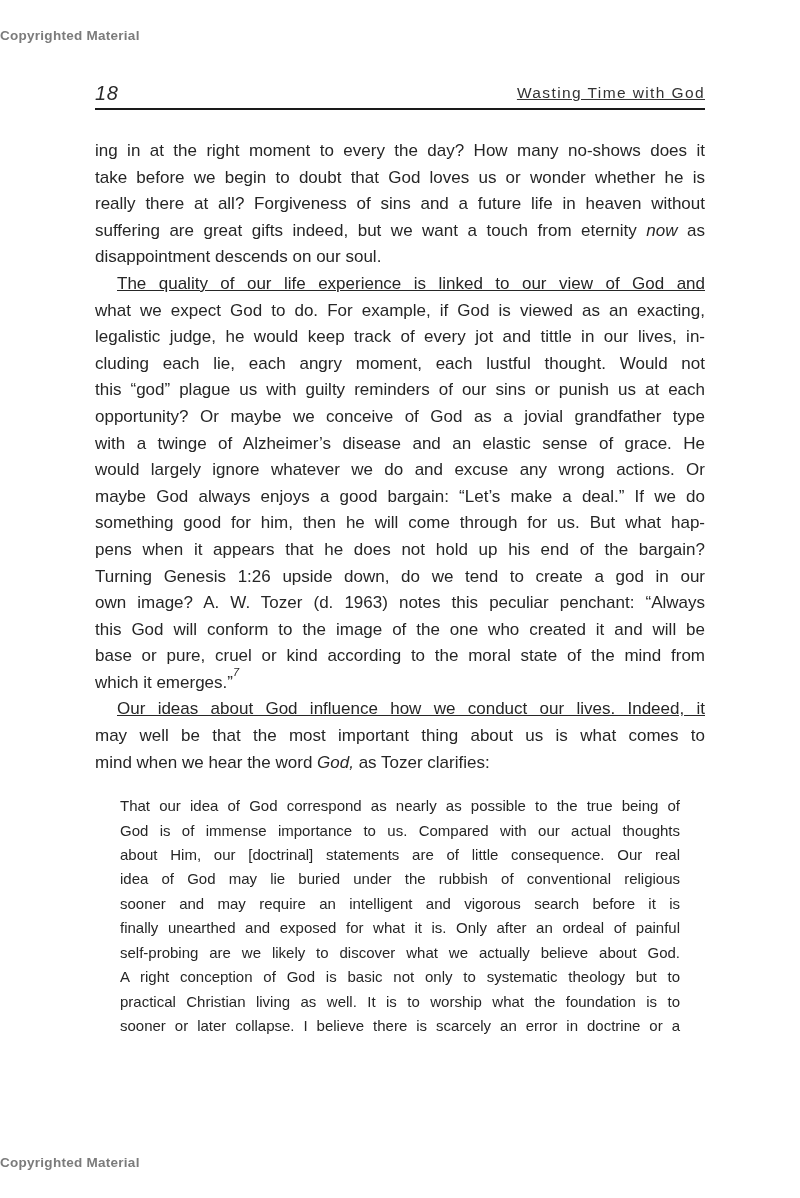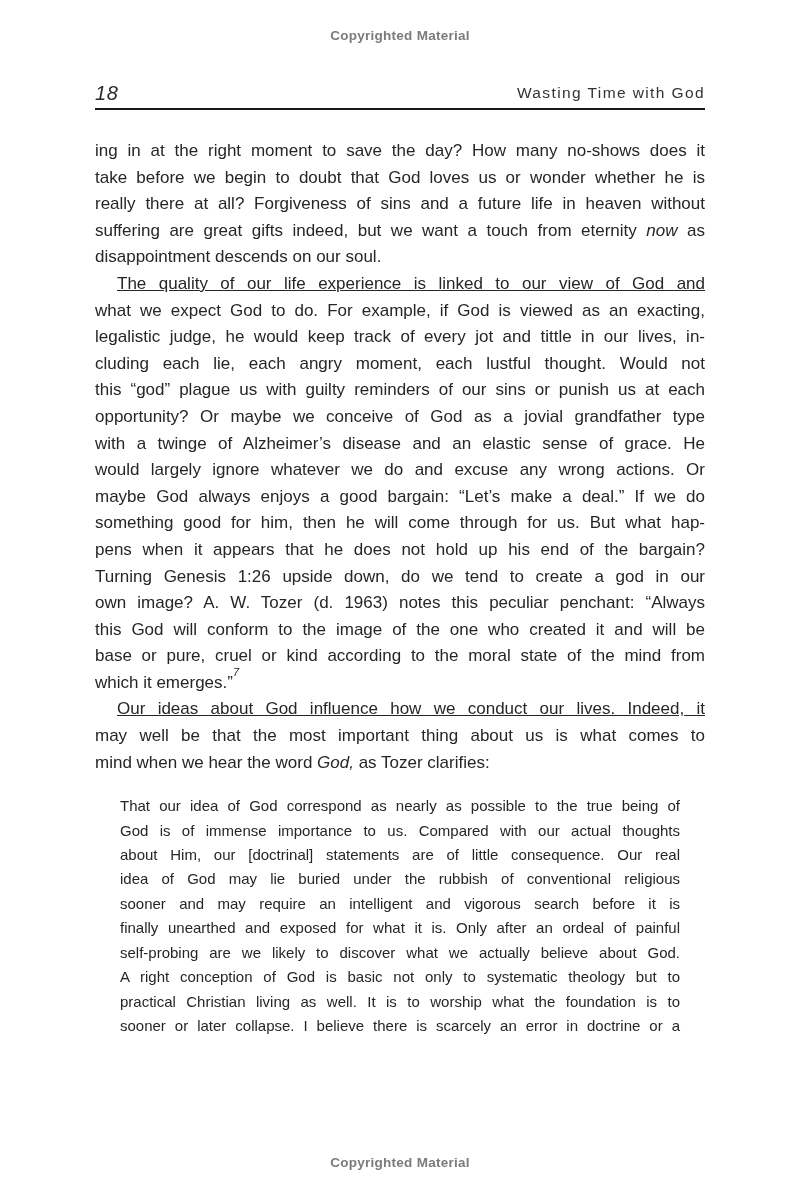--- a/index.html
+++ b/index.html
@@ -13,21 +13,21 @@
     position: relative;
     overflow: hidden;
     font-family: "Liberation Sans", sans-serif;
     color: var(--text-color, #262626);
   }
   .page {
     position: absolute;
     inset: 0;
   }
   .copyright {
-    text-align: center;
+    text-align: left;
     font-family: "Liberation Sans", sans-serif;
     font-weight: bold;
     font-size: 13.5px;
     line-height: 14px;
     letter-spacing: 0.02em;
     color: var(--copyright-color, #7b7b7b);
   }
   .copyright.top {
     margin-top: 29px;
   }
@@ -48,20 +48,21 @@
     font-size: 20px;
     line-height: 20px;
     letter-spacing: 0.03em;
     color: #2a2a2a;
   }
   .runtitle {
     font-size: 15.5px;
     line-height: 18px;
     letter-spacing: 0.09em;
     color: #333333;
+    text-decoration: underline;
   }
   .rule {
     margin: 5px 95px 0 95px;
     border-bottom: 2px solid var(--rule-color, #1a1a1a);
   }
   .bodytext {
     margin: 28px 95px 0 95px;
     width: 610px;
   }
   .para {
@@ -109,21 +110,21 @@
 
   <div class="header">
     <span class="pagenum">18</span>
     <span class="runtitle">Wasting Time with God</span>
   </div>
 
   <div class="rule"></div>
 
   <div class="bodytext" id="bodytext">
       <div class="para">
-        <div class="line">ing in at the right moment to save the day? How many no-shows does it</div>
+        <div class="line">ing in at the right moment to every the day? How many no-shows does it</div>
         <div class="line">take before we begin to doubt that God loves us or wonder whether he is</div>
         <div class="line">really there at all? Forgiveness of sins and a future life in heaven without</div>
         <div class="line">suffering are great gifts indeed, but we want a touch from eternity <i>now</i> as</div>
         <div class="line last">disappointment descends on our soul.</div>
       </div>
       <div class="para">
         <div class="line indent">The quality of our life experience is linked to our view of God and</div>
         <div class="line">what we expect God to do. For example, if God is viewed as an exacting,</div>
         <div class="line">legalistic judge, he would keep track of every jot and tittle in our lives, in-</div>
         <div class="line">cluding each lie, each angry moment, each lustful thought. Would not</div>

